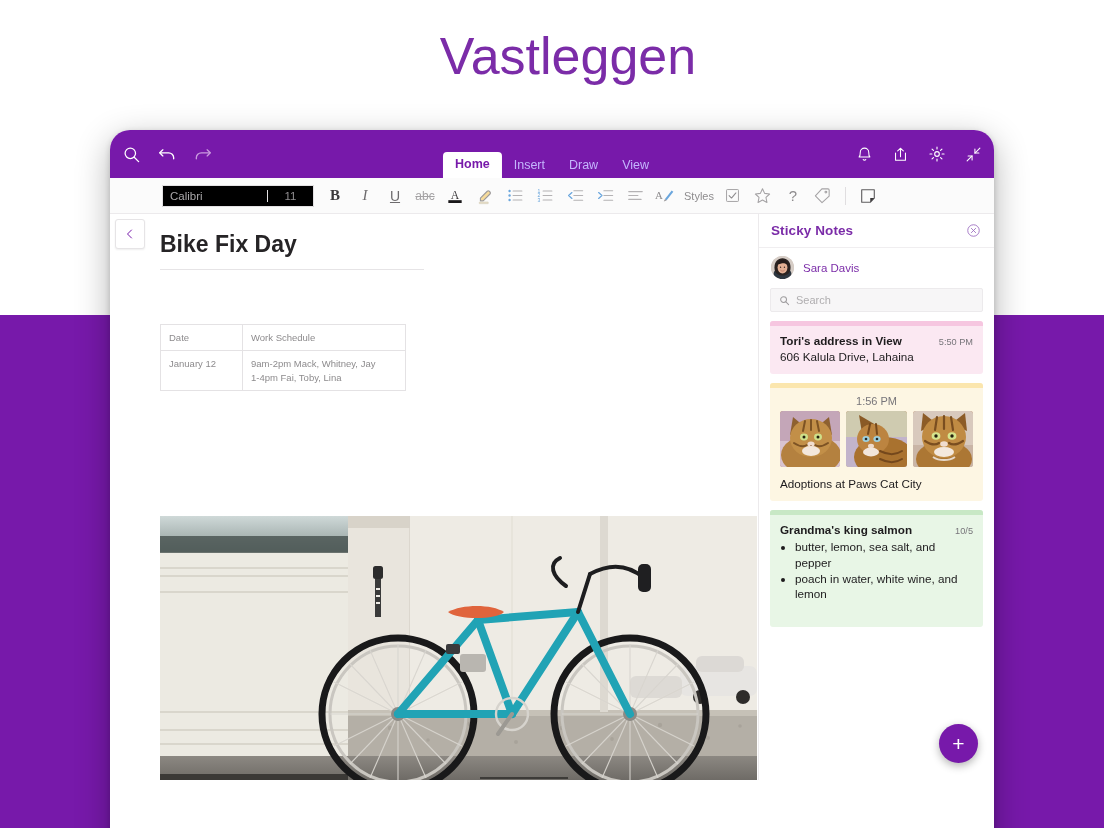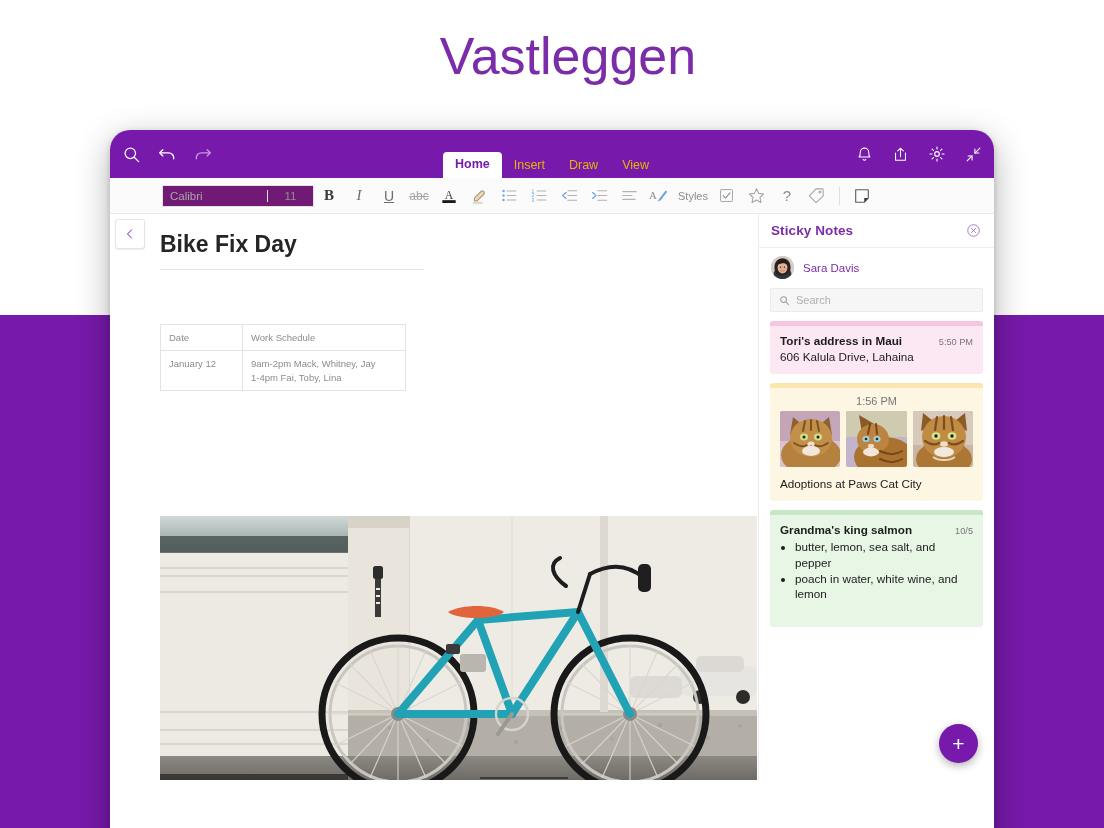--- a/index.html
+++ b/index.html
@@ -33,38 +33,38 @@
     display:flex; align-items:center;
   }
   .ribbon-left{ display:flex; align-items:center; gap:16px; padding-left:12px; }
   .ic{ display:inline-flex; align-items:center; justify-content:center; }
   .ic svg{ display:block; }
   .ribbon-tabs{
     position:absolute; left:50%; transform:translateX(-50%);
     bottom:0; display:flex; align-items:flex-end; gap:0;
   }
   .tab{
-    font-size:12.5px; padding:6px 12px 7px; color:#eab308; white-space:nowrap;
+    font-size:12.5px; padding:6px 12px 7px; color:#c4b5fd; white-space:nowrap;
     border-radius:4px 4px 0 0; line-height:1;
   }
   .tab.active{ background:#ffffff; color:#7719AA; font-weight:bold; padding-bottom:8px;}
   .ribbon-right{
     position:absolute; right:12px; top:0; height:48px;
     display:flex; align-items:center; gap:19px;
   }
 
   
   .toolbar{
     height:36px; background:#fbfbfb; border-bottom:1px solid #eceaec;
     display:flex; align-items:center; padding-left:52px; gap:0;
   }
   .fontbox{
     display:flex; align-items:center; height:22px; width:152px;
-    border:1px solid #e3e1e3; background:#701a75; border-radius:1px;
-    font-size:11.5px; color:#a9a7a9; margin-right:0;
+    border:1px solid #e3e1e3; background:#000000; border-radius:1px;
+    font-size:11.5px; color:#a9a7a9; margin-right:6px;
   }
   .fontbox .fname{ flex:1; padding-left:7px; }
   .fontbox .fsz{
     width:46px; text-align:center; border-left:1px solid #e3e1e3; color:#8f8d8f;
   }
   .tb{ width:30px; height:30px; display:flex; align-items:center; justify-content:center; color:#4c4a4c; }
   .tb.lbl{ width:auto; padding:0 4px; font-size:11px; color:#8e8c8e;}
   .tb-b{ font-weight:bold; font-size:15px; font-family:"Liberation Serif", serif; color:#3b393b;}
   .tb-i{ font-style:italic; font-size:15px; font-family:"Liberation Serif", serif; color:#6d6b6d;}
   .tb-u{ font-size:14px; text-decoration:underline; color:#6d6b6d;}
@@ -559,21 +559,21 @@
         <span>Search</span>
       </div>
 
       <div class="np-list">
 
 
         <div class="note" id="n1" style="background: rgb(251, 232, 242);">
           <div class="note-strip" style="background: rgb(246, 198, 224);"></div>
           <div class="note-body">
             <div class="note-row">
-              <span class="note-title">Tori's address in Maui</span>
+              <span class="note-title">Tori's address in View</span>
               <span class="note-time">5:50 PM</span>
             </div>
             <div class="note-text">606 Kalula Drive, Lahaina</div>
           </div>
         </div>
 
         <div class="note" id="n2" style="background: rgb(253, 246, 227);">
           <div class="note-strip" style="background: rgb(251, 230, 174);"></div>
           <div class="note-body">
             <div class="note-time-right">1:56 PM</div>

